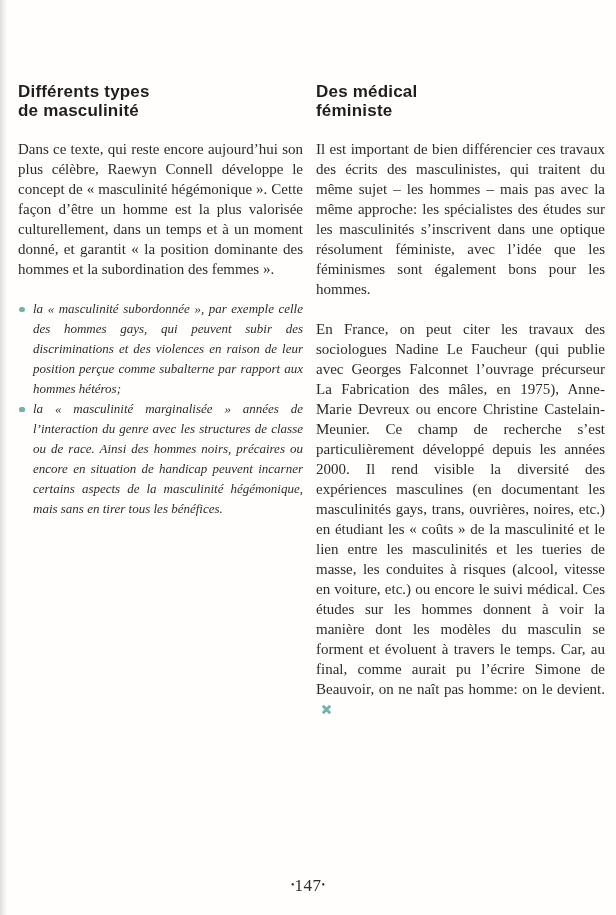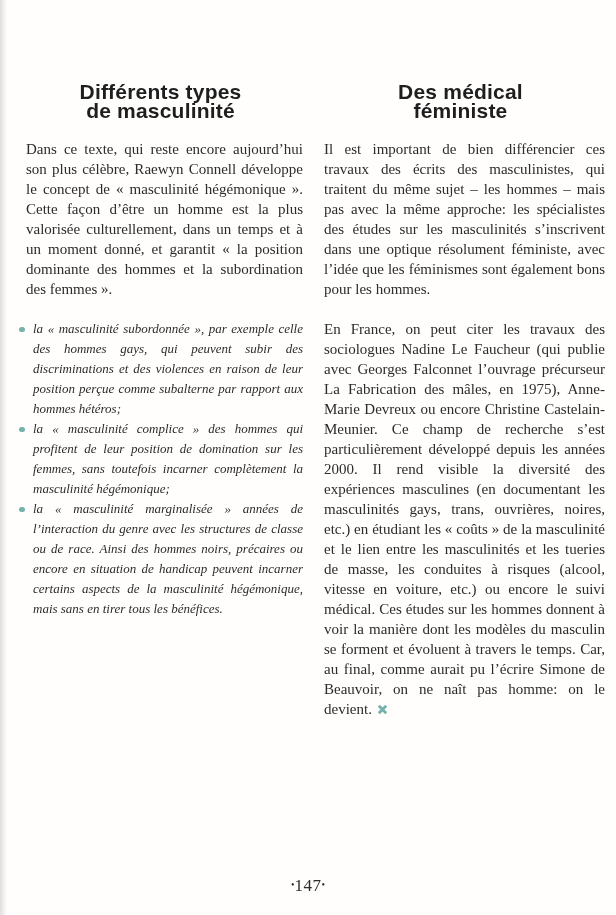--- a/index.html
+++ b/index.html
@@ -21,29 +21,29 @@
   }
   .columns {
     position:absolute; left:18px; top:83px; width:587px;
     display:flex; gap:13px;
   }
   .col { flex:0 0 auto; }
   .col-left  { width:285px; }
   .col-right { width:289px; }
   .col-heading {
     font-family:"Liberation Sans","DejaVu Sans",sans-serif;
-    font-weight:700; font-size:21px; line-height:18.5px;
-    text-align:center; color:var(--heading);
+    font-weight:700; font-size:17px; line-height:18.5px;
+    text-align:left; color:var(--heading);
     letter-spacing:.2px;
     margin-bottom:19px;
   }
   .body-text p {
     font-size:15px; line-height:20px;
     text-align:justify;
-    margin:0 0 20px 8px;
+    margin:0 0 20px 0;
   }
   .body-text p.no-gap { margin-bottom:0; }
   ul.bullet-list { list-style:none; }
   ul.bullet-list li {
     position:relative;
     padding-left:15px;
     font-size:13px; line-height:20px;
     text-align:justify;
     font-style:italic;
   }
@@ -85,21 +85,20 @@
       </div>
       <div class="body-text">
         <p>Dans ce texte, qui reste encore aujourd’hui son plus célèbre, Raewyn Connell développe le concept de « masculinité hégémonique ». Cette façon d’être un homme est la plus valorisée culturellement, dans un temps et à un moment donné, et garantit « la position dominante des hommes et la subordination des femmes ».</p>
         <ul class="bullet-list">
           <li>
             <span class="bullet-dot"></span>
             <span>la « masculinité subordonnée », par exemple celle des hommes gays, qui peuvent subir des discriminations et des violences en raison de leur position perçue comme subalterne par rapport aux hommes hétéros;</span>
           </li>
           <li>
             <span class="bullet-dot"></span>
-            <span>la « masculinité complice » des hommes qui profitent de leur position de domination sur les femmes, sans toutefois incarner complètement la masculinité hégémonique;</span>
           </li>
           <li>
             <span class="bullet-dot"></span>
             <span>la « masculinité marginalisée » années de l’interaction du genre avec les structures de classe ou de race. Ainsi des hommes noirs, précaires ou encore en situation de handicap peuvent incarner certains aspects de la masculinité hégémonique, mais sans en tirer tous les bénéfices.</span>
           </li>
         </ul>
       </div>
     </div>
 
     <div class="col col-right">

